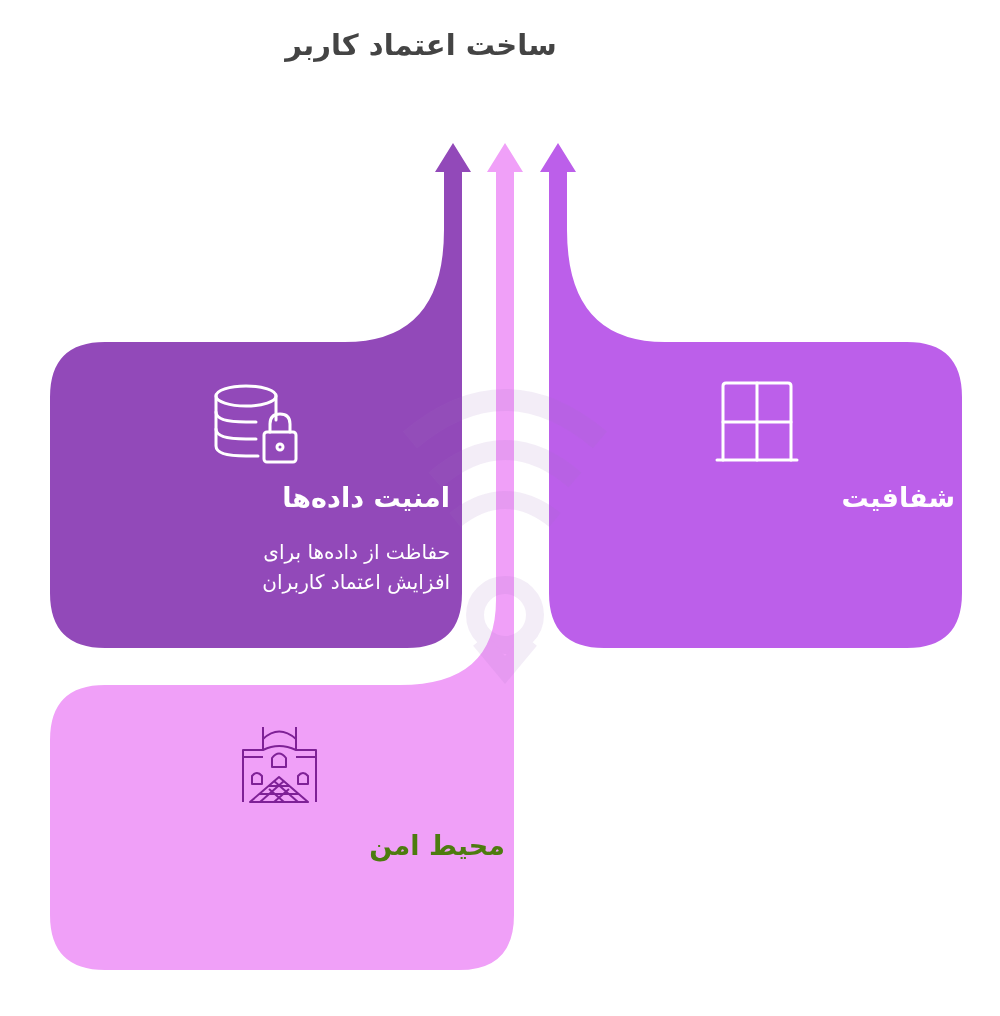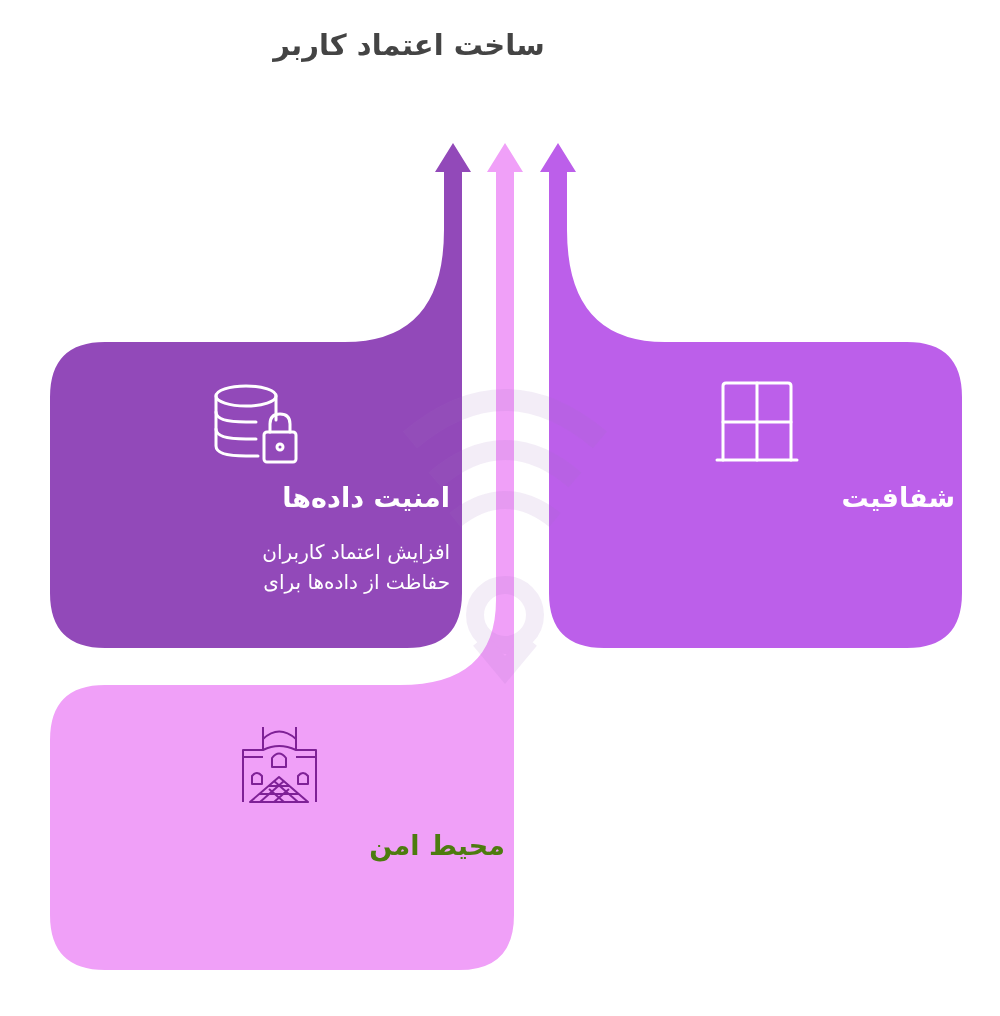--- a/index.html
+++ b/index.html
@@ -1,19 +1,19 @@
 <!DOCTYPE html>
 <html><head>
 <meta charset="utf-8">
 <style>
   html, body { margin: 0; padding: 0; background: #ffffff; }
   body { width: 1000px; height: 1016px; position: relative; overflow: hidden;
          font-family: "DejaVu Sans", sans-serif; }
   .title { position: absolute; top: 28px; left: 0; width: 818px; text-align: center;
-           font-size: 29px; font-weight: bold; color: #444444; direction: rtl; }
+           font-size: 29px; font-weight: bold; color: #444444; direction: rtl; padding-left: 12px; }
   svg.shapes { position: absolute; left: 0; top: 0; }
   .card-text { position: absolute; direction: rtl; }
   .card-title { font-size: 27px; font-weight: bold; }
   .card-desc { font-size: 20px; line-height: 30px; }
   .icon { position: absolute; }
 </style>
 </head>
 <body>
 
 <div class="title">ساخت اعتماد کاربر</div>
@@ -74,22 +74,22 @@
   <path d="M 31 64 L 51 64"></path>
   <path d="M 22 80 L 46 59"></path>
   <path d="M 60 80 L 36 59"></path>
   <path d="M 36 80 L 51 67"></path>
   <path d="M 46 80 L 31 67"></path>
 </svg>
 
 <div class="card-text" style="left:60px; top:482px; width:390px; color:#ffffff;">
   <div class="card-title">امنیت داده‌ها</div>
   <div class="card-desc" style="margin-top:24px;">
+    <div>حفاظت از داده‌ها برای</div>
     <div>افزایش اعتماد کاربران</div>
-    <div>حفاظت از داده‌ها برای</div>
   </div>
 </div>
 
 <div class="card-text" style="left:560px; top:482px; width:395px; color:#ffffff;">
   <div class="card-title">شفافیت</div>
 </div>
 
 <div class="card-text" style="left:60px; top:830px; width:445px; color:#4d7c0f;">
   <div class="card-title">محیط امن</div>
 </div>

